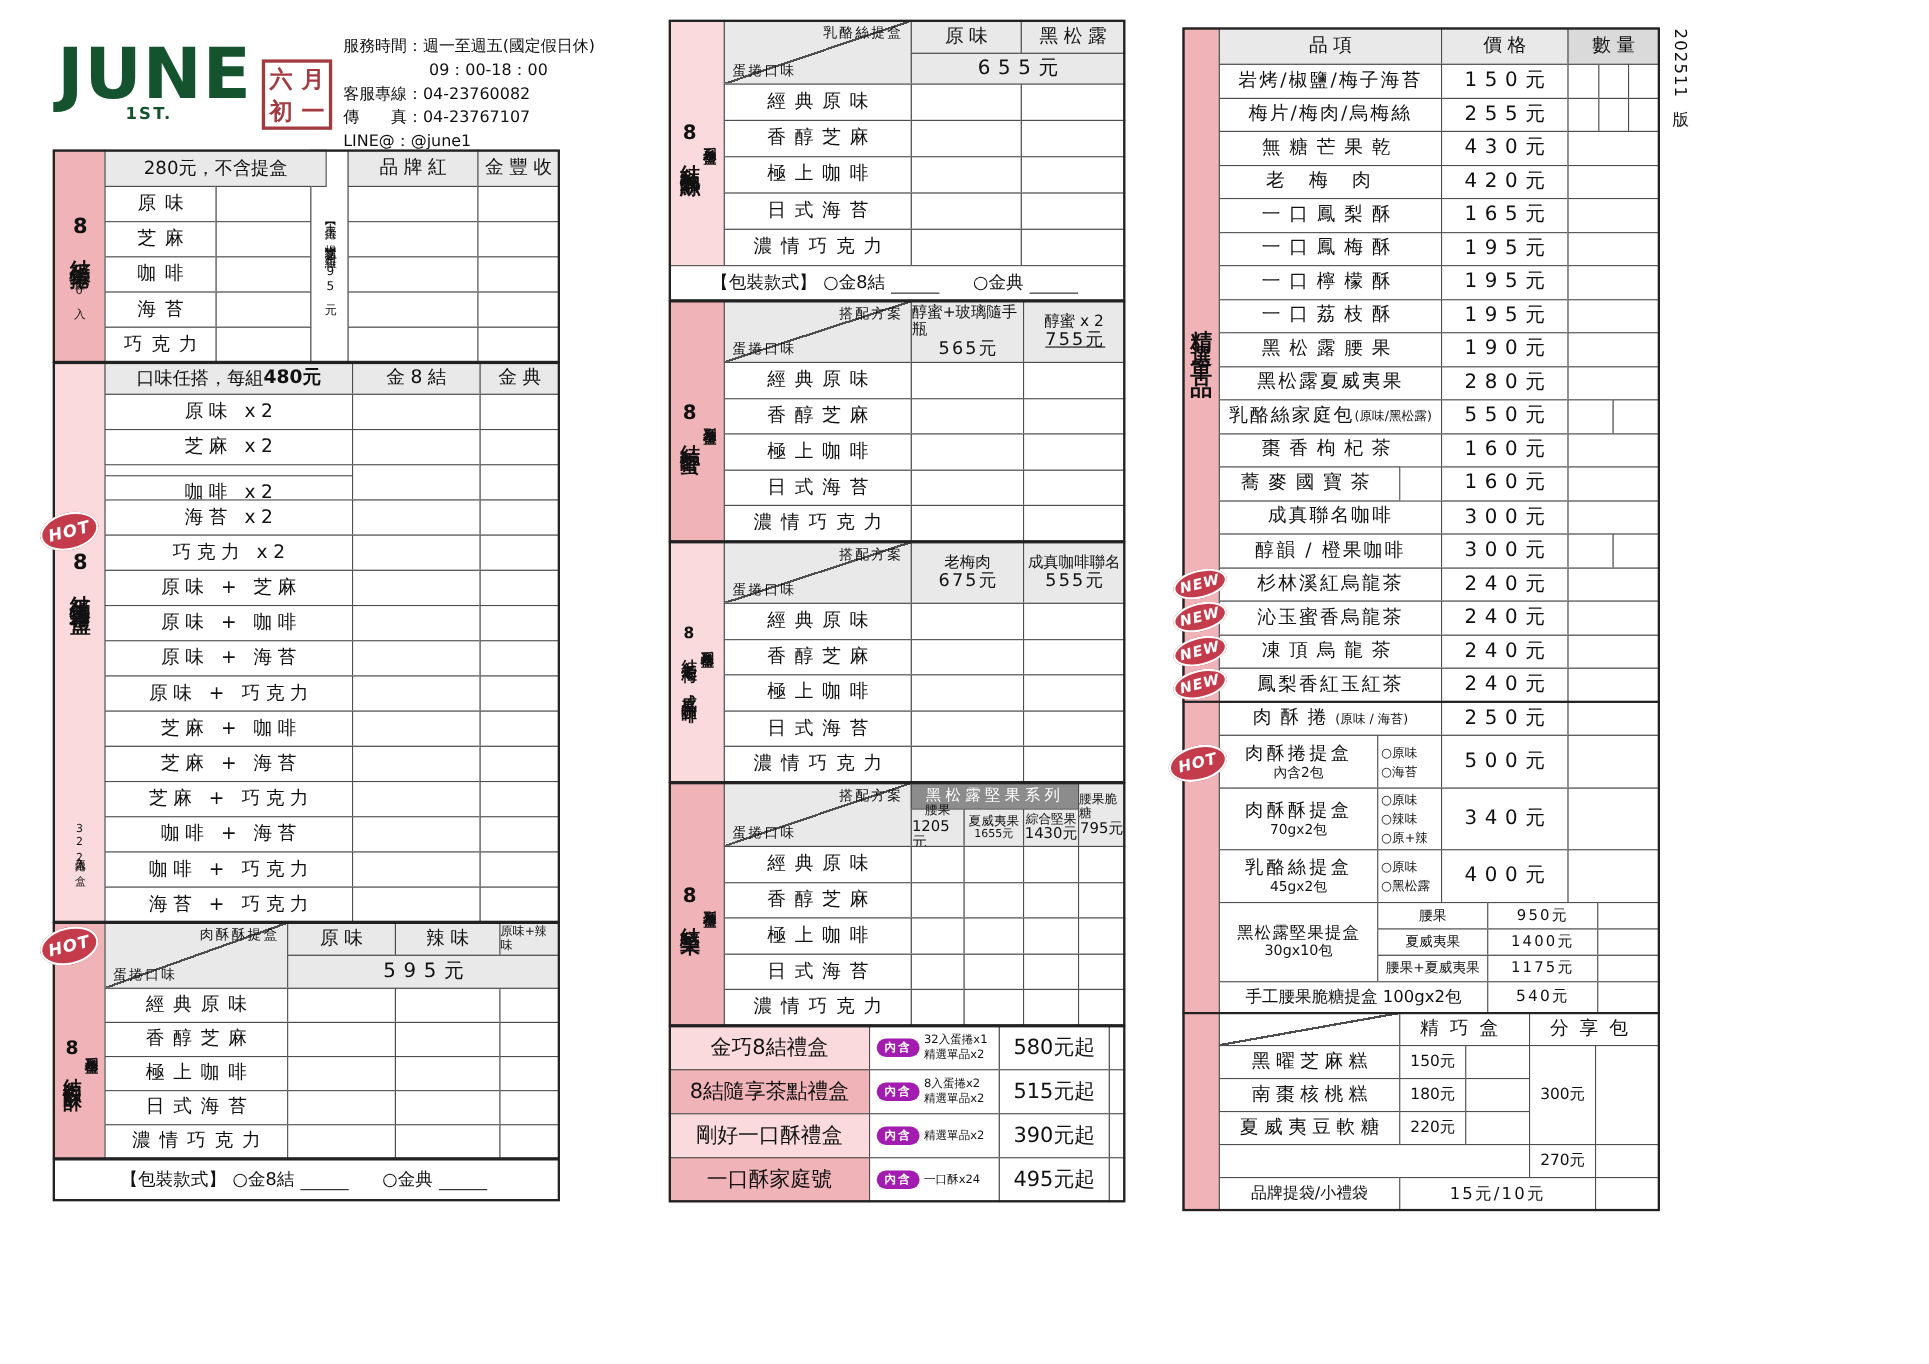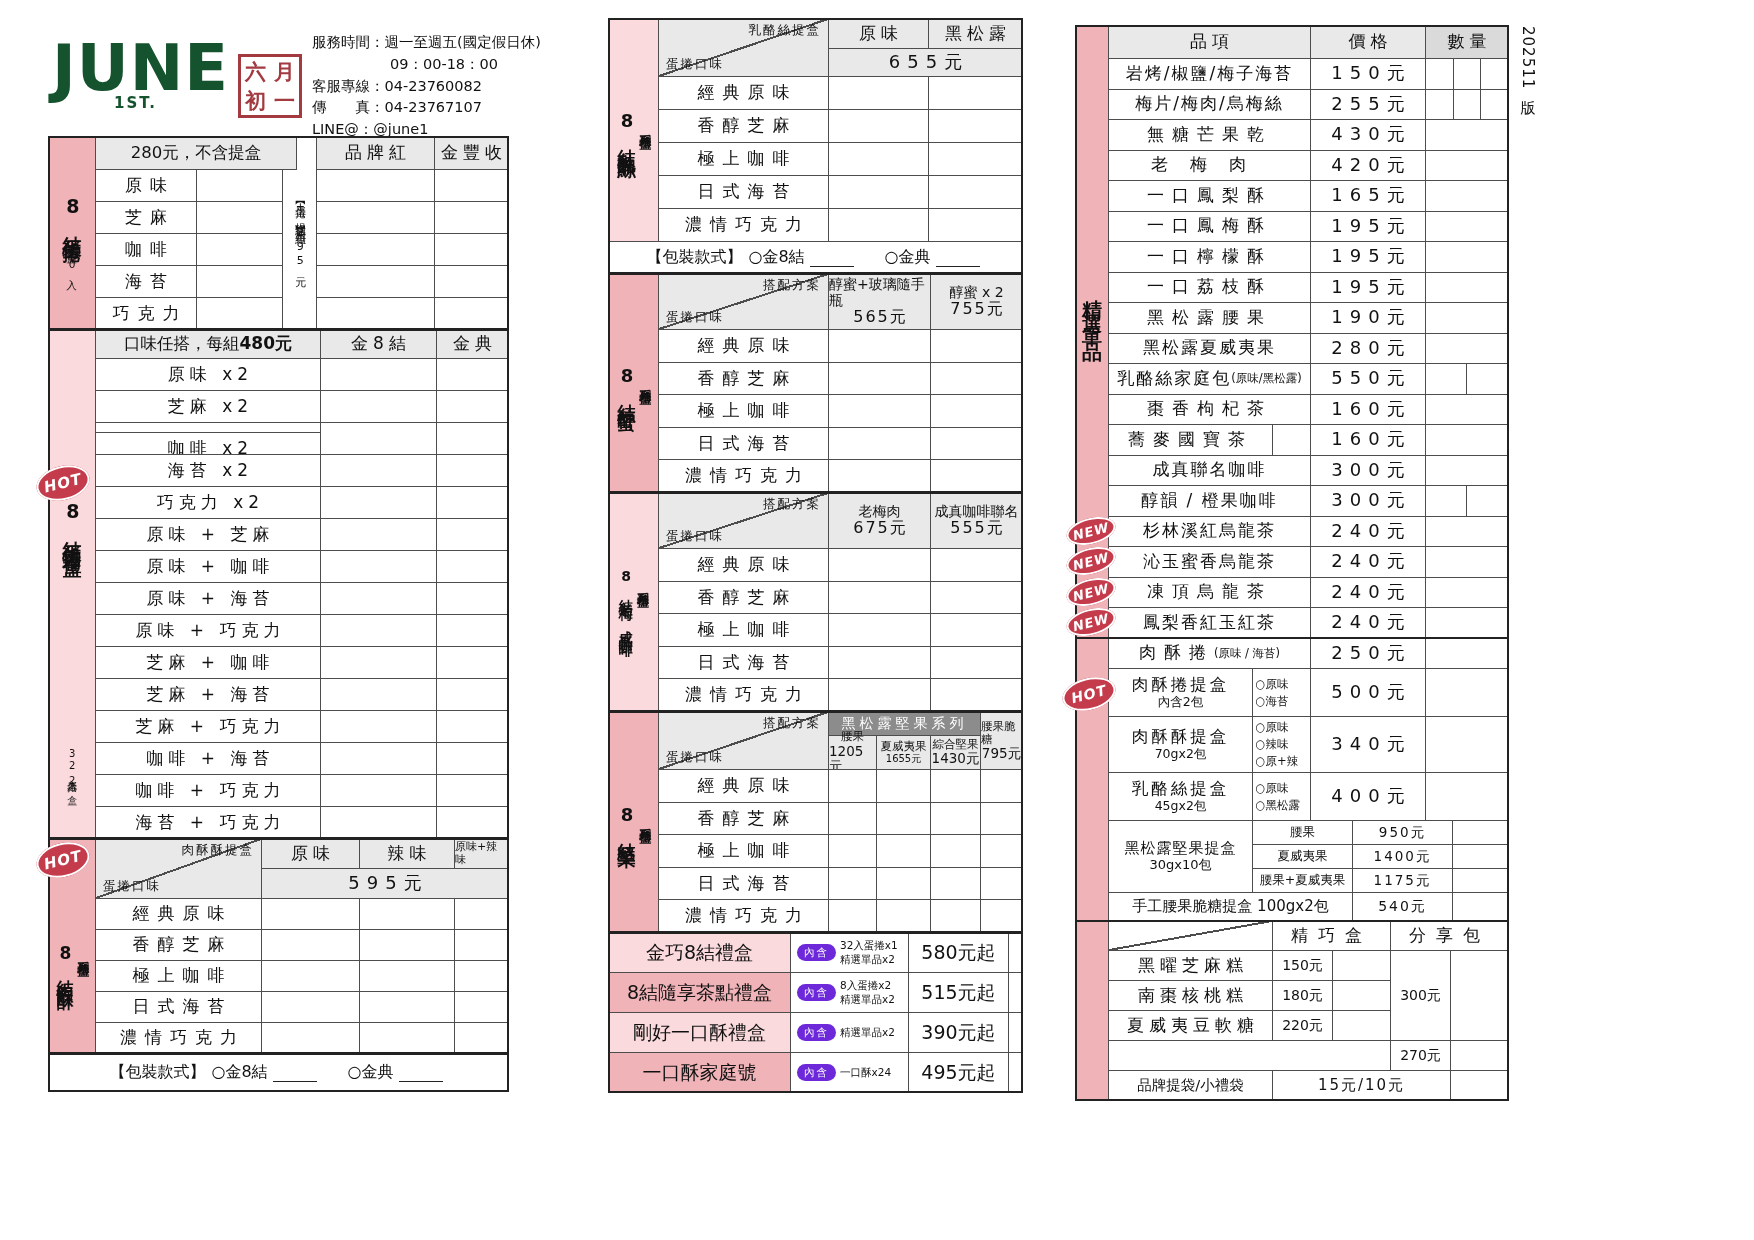--- a/index.html
+++ b/index.html
@@ -20,21 +20,21 @@
   .price-sp{letter-spacing:7px;text-indent:7px;font-size:18px;}
   .price-sp2{letter-spacing:2px;text-indent:2px;font-size:14px;}
   .vtext{writing-mode:vertical-rl;text-orientation:upright;letter-spacing:4px;font-weight:bold;}
   .vsmall{writing-mode:vertical-rl;text-orientation:upright;letter-spacing:1px;font-weight:normal;}
   .diag{background-image:linear-gradient(to bottom right,transparent calc(50% - 1px),#4d4d4d calc(50% - 1px),#4d4d4d calc(50% + 1px),transparent calc(50% + 1px));}
   .diag .dt{position:absolute;top:4px;right:7px;font-size:12.5px;letter-spacing:2px;}
   .diag .db{position:absolute;bottom:5px;left:7px;font-size:12.5px;letter-spacing:2px;}
   .badge{position:absolute;z-index:6;background:#C43B4C;color:#fff;border-radius:50%;
          display:flex;align-items:center;justify-content:center;font-weight:bold;font-style:italic;
          transform:rotate(-14deg);letter-spacing:1px;box-shadow:0 0 0 2px #fff inset;}
-  .pill{background:#6d28d9;color:#fff;border-radius:9px;font-size:10.5px;font-weight:normal;
+  .pill{background:#a21caf;color:#fff;border-radius:9px;font-size:10.5px;font-weight:bold;
         padding:2px 7px;letter-spacing:2px;white-space:nowrap;}
   .u{display:inline-block;width:44px;border-bottom:1.5px solid #222;height:1.05em;margin:0 5px;}
   .brand{position:absolute;left:50px;top:30px;width:520px;height:100px;}
   .logo{position:absolute;left:2px;top:6px;width:180px;height:84px;color:#14532d;}
   .logo-june{font-size:64px;font-weight:800;letter-spacing:1px;line-height:1;}
   .logo-1st{position:absolute;left:62px;top:58px;font-size:15px;font-weight:bold;letter-spacing:2px;}
   .seal{position:absolute;left:188px;top:24px;width:58px;height:58px;border:3px solid #A23A40;
         display:grid;grid-template-columns:1fr 1fr;color:#A23A40;font-weight:bold;font-size:21px;}
   .seal span{display:flex;align-items:center;justify-content:center;}
   .contact{position:absolute;left:262px;top:2px;width:260px;font-size:14.5px;line-height:1.5;white-space:nowrap;}
@@ -250,21 +250,21 @@
     <div class="cell diag grey" style="left: 658px; top: 273px; width: 171px; height: 57px; position: absolute;">
       <span class="dt">搭配方案</span>
       <span class="db">蛋捲口味</span>
     </div>
     <div class="cell grey col-flex" style="left: 828px; top: 273px; width: 103px; height: 57px;">
       <span style="font-size: 14px;">醇蜜+玻璃隨手瓶</span>
       <span class="price-sp2" style="font-size: 16px;">565元</span>
     </div>
     <div class="cell grey col-flex" style="left: 930px; top: 273px; width: 93px; height: 57px;">
       <span style="font-size: 14px;">醇蜜 x 2</span>
-      <span class="price-sp2" style="font-size: 16px;">755元</span>
+      <span class="price-sp2" style="font-size: 16px; text-decoration: underline;">755元</span>
     </div>
     <div class="cell sp" style="left: 658px; top: 329px; width: 171px; height: 33.6px;">經典原味</div>
     <div class="cell " style="left: 828px; top: 329px; width: 103px; height: 33.6px;"></div>
     <div class="cell " style="left: 930px; top: 329px; width: 93px; height: 33.6px;"></div>
     <div class="cell sp" style="left: 658px; top: 361.6px; width: 171px; height: 33.6px;">香醇芝麻</div>
     <div class="cell " style="left: 828px; top: 361.6px; width: 103px; height: 33.6px;"></div>
     <div class="cell " style="left: 930px; top: 361.6px; width: 93px; height: 33.6px;"></div>
     <div class="cell sp" style="left: 658px; top: 394.2px; width: 171px; height: 33.6px;">極上咖啡</div>
     <div class="cell " style="left: 828px; top: 394.2px; width: 103px; height: 33.6px;"></div>
     <div class="cell " style="left: 930px; top: 394.2px; width: 93px; height: 33.6px;"></div>

